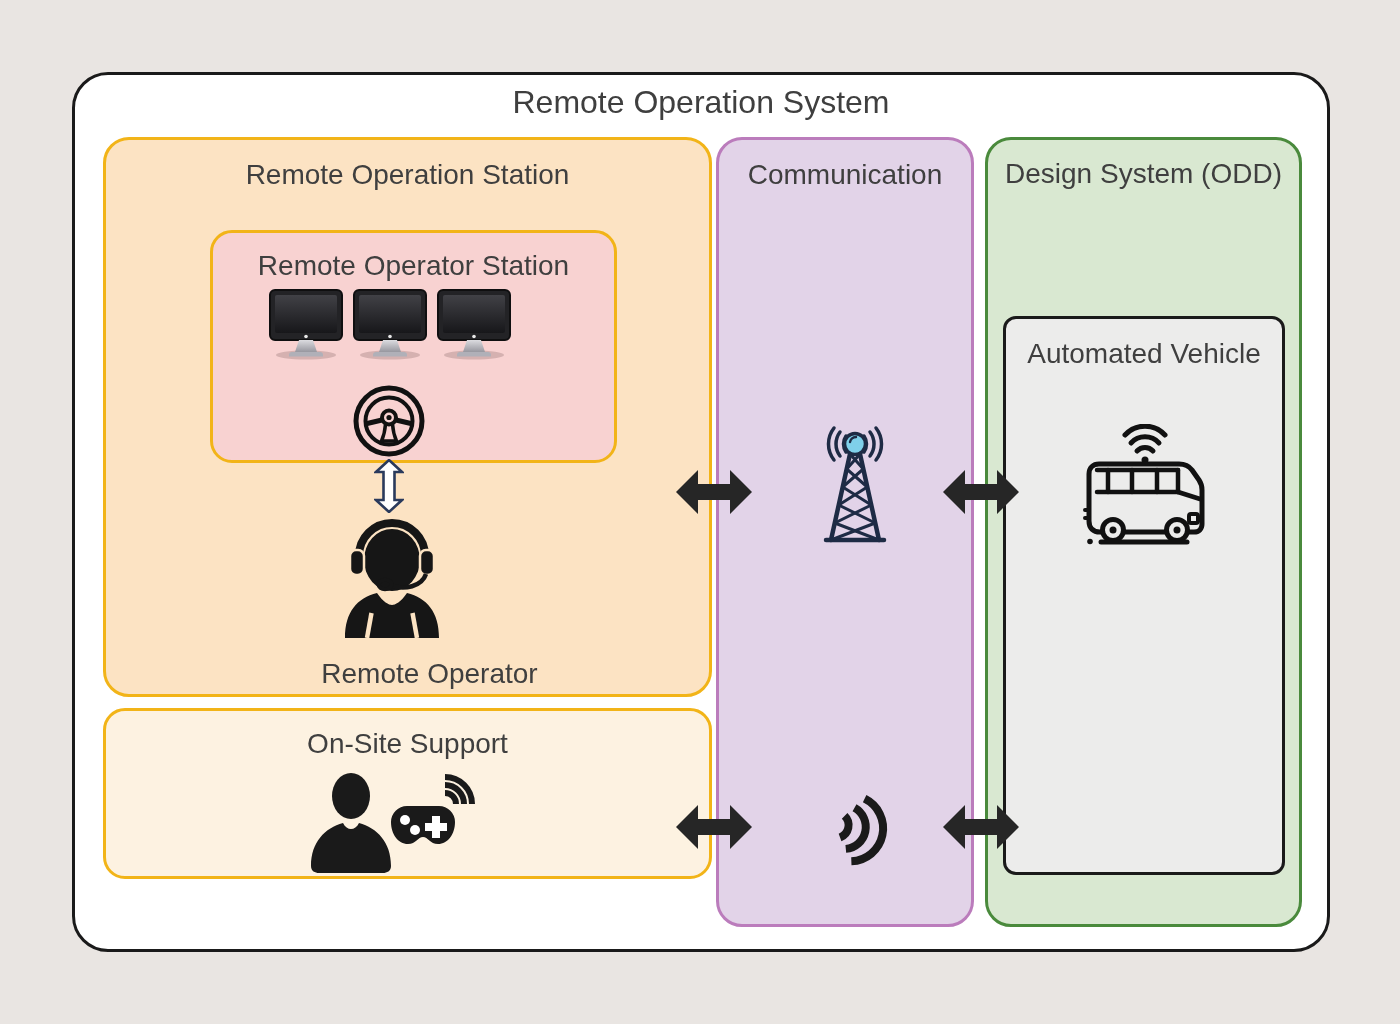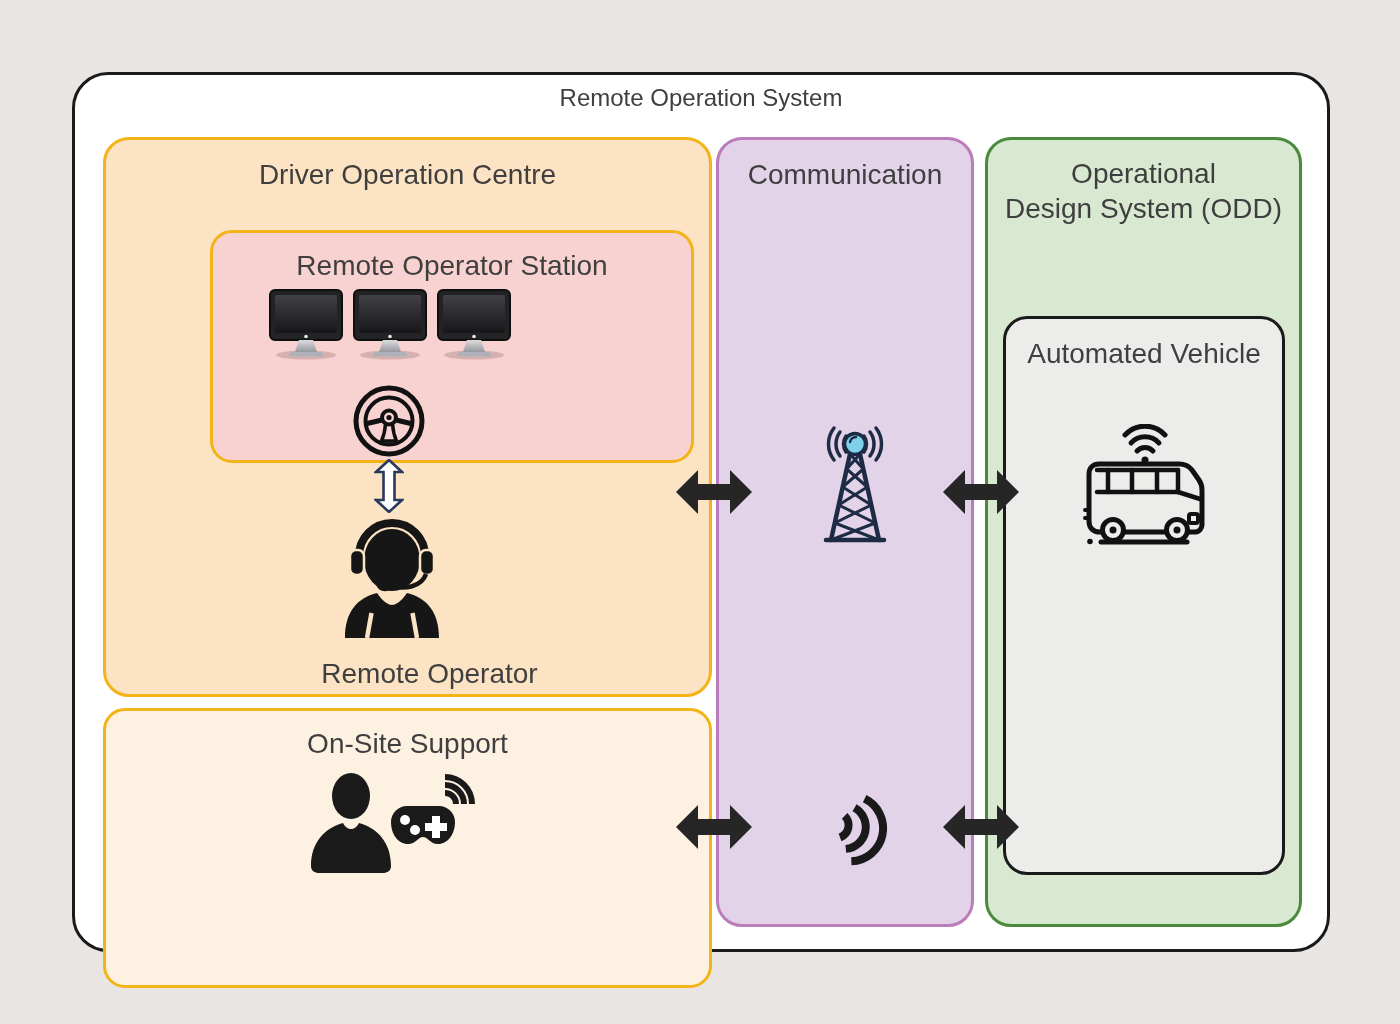--- a/index.html
+++ b/index.html
@@ -9,33 +9,33 @@
     --odd-fill:#d9e8d1; --odd-border:#4a8a3c; --vehicle-fill:#ececeb;
     --arrow-color:#262626; --tower-color:#1e2b45; --tower-ball:#7fd0ea; --text-color:#3f3f3f;
   }
   html,body{margin:0;padding:0;}
   body{background:var(--background); font-family:"Liberation Sans", sans-serif; color:var(--text-color);}
   .canvas{position:relative; width:1400px; height:1024px; overflow:hidden;}
   .box{position:absolute; box-sizing:border-box;}
   .outer{left:72px; top:72px; width:1258px; height:880px; background:var(--outer-fill);
          border:3px solid var(--outer-border); border-radius:36px;}
   .sys-title{position:absolute; left:72px; top:84px; width:1258px; text-align:center;
-             font-size:24px; color:var(--text-color);}
+             font-size:32px; color:var(--text-color);}
   .centre{left:103px; top:137px; width:609px; height:560px; background:var(--centre-fill);
           border:3px solid var(--centre-border); border-radius:26px;}
-  .station{left:210px; top:230px; width:484px; height:233px; background:var(--station-fill);
+  .station{left:210px; top:230px; width:407px; height:233px; background:var(--station-fill);
            border:3px solid var(--centre-border); border-radius:22px;}
-  .support{left:103px; top:708px; width:609px; height:280px; background:var(--support-fill);
+  .support{left:103px; top:708px; width:609px; height:171px; background:var(--support-fill);
            border:3px solid var(--centre-border); border-radius:22px;}
   .comm{left:716px; top:137px; width:258px; height:790px; background:var(--communication-fill);
         border:3px solid var(--communication-border); border-radius:26px;}
   .odd{left:985px; top:137px; width:317px; height:790px; background:var(--odd-fill);
        border:3px solid var(--odd-border); border-radius:26px;}
   .av{left:1003px; top:316px; width:282px; height:559px; background:var(--vehicle-fill);
-      border:3px solid var(--outer-border); border-radius:24px;}
+      border:3px solid var(--outer-border); border-radius:13px;}
   .box-title{position:absolute; left:0; right:0; text-align:center; font-size:28px;
              color:var(--text-color); line-height:34px;}
   .icon{position:absolute;}
   .monitors{display:flex; gap:8px;}
   .lbl{position:absolute; left:0; right:0; text-align:center; font-size:28px; color:var(--text-color);margin-left:44px;}
   .arrow-poly{fill:var(--arrow-color);}
   .tower{color:var(--tower-color);}
 </style>
 </head>
 <body>
@@ -52,39 +52,38 @@
     </linearGradient>
   </defs>
 </svg>
 
 <div class="canvas">
 
   <div class="box outer"></div>
   <div class="sys-title">Remote Operation System</div>
 
   <div class="box centre">
-    <div class="box-title" style="top:18px">Driver Operation Centre</div>
+    <div class="box-title" style="top:18px">Remote Operation Station</div>
     <div class="lbl" style="top:518px">Remote Operator</div>
   </div>
 
   <div class="box station">
     <div class="box-title" style="top:16px">Remote Operator Station</div>
   </div>
 
   <div class="box support">
     <div class="box-title" style="top:16px">On-Site Support</div>
   </div>
 
   <div class="box comm">
     <div class="box-title" style="top:18px">Communication</div>
   </div>
 
   <div class="box odd">
     <div class="box-title" style="top:16px; line-height:35px">
-      <div>Operational</div>
       <div>Design System (ODD)</div>
     </div>
   </div>
 
   <div class="box av">
     <div class="box-title" style="top:18px">Automated Vehicle</div>
   </div>
 
   <div class="icon monitors" style="left:268px; top:288px">
     <svg width="76" height="74" viewBox="0 0 76 74">

